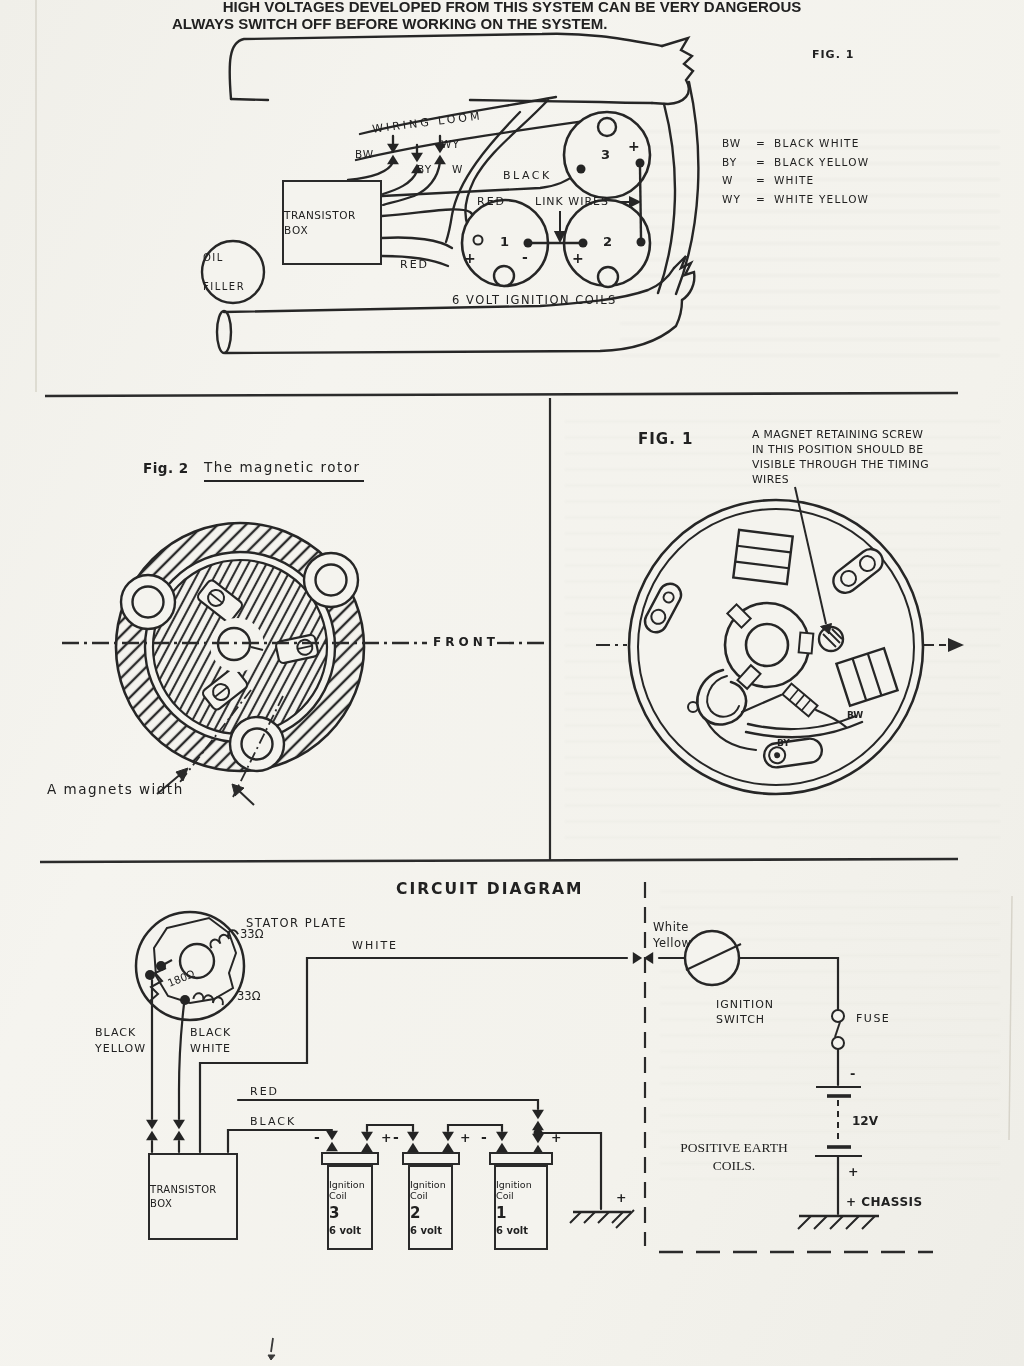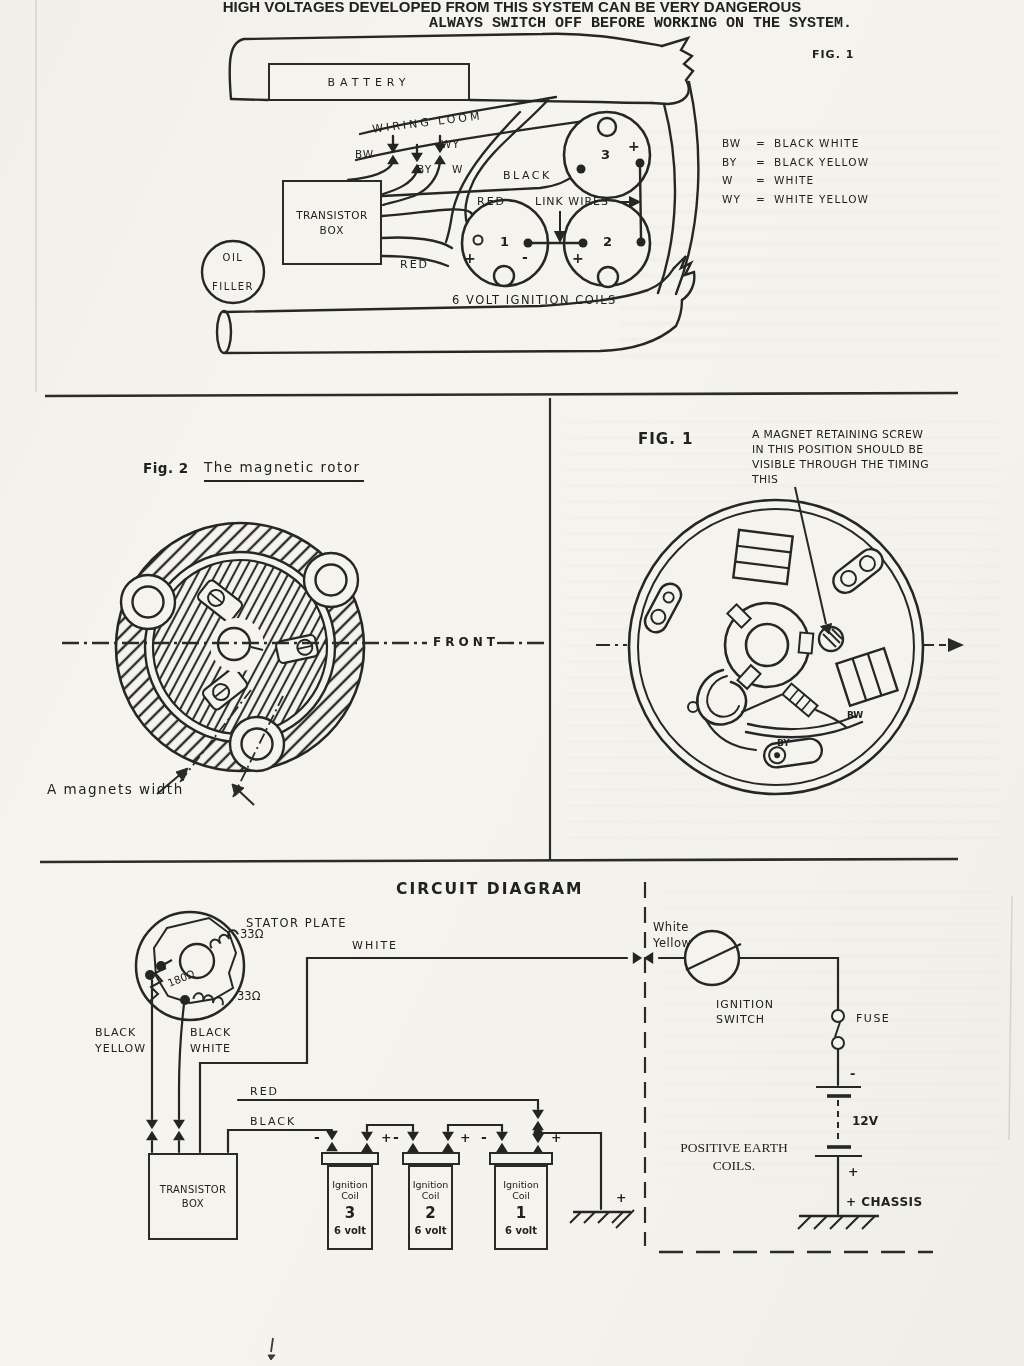--- a/index.html
+++ b/index.html
@@ -2,21 +2,21 @@
 <html><head>
 <meta charset="utf-8">
 <style>
   html,body{margin:0;padding:0;background:#dddbd4;}
   .page{position:relative;width:1024px;height:1366px;overflow:hidden;
         background:linear-gradient(115deg,#f0efe9 0%,#f5f4ef 30%,#f3f2ec 70%,#eeede7 100%);
         font-family:"DejaVu Sans",sans-serif;}
   .lbl{position:absolute;color:#212121;white-space:nowrap;font-family:"DejaVu Sans",sans-serif;}
   .b{font-weight:bold;}
   .box{position:absolute;border:2.2px solid #2a2a2a;background:#f4f3ee;box-sizing:border-box;}
-  .flexc{display:flex;flex-direction:column;align-items:center;justify-content:center;}
+  .flexc{display:flex;flex-direction:column;justify-content:center;}
   svg{position:absolute;left:0;top:0;z-index:1;}
   .over{z-index:3;}
   .under{z-index:2;}
   .bleed{position:absolute;z-index:0;opacity:.45;filter:blur(1.2px);
          background:repeating-linear-gradient(to bottom,rgba(110,125,100,.08) 0 3px,transparent 3px 16px);}
   .serif{font-family:"Liberation Serif",serif;}
 </style>
 </head>
 <body>
 
@@ -310,23 +310,20 @@
       <path d="M799,1216 L879,1216" stroke-width="2.4"></path>
       <path d="M811,1216 l-13,13 M827,1216 l-13,13 M843,1216 l-13,13 M859,1216 l-13,13 M875,1216 l-13,13" stroke-width="2"></path>
     </g>
 
     <g stroke="#3a3a3a" fill="#3a3a3a">
       <path d="M273,1338 L271,1352" fill="none" stroke-width="1.8"></path>
       <polygon points="268,1355 275,1355 271,1360"></polygon>
     </g>
   </svg>
 
-  <div class="box under" style="left:268px;top:63px;width:202px;height:38px;display:flex;align-items:center;justify-content:center;">
-    <span class="lbl" style="position:static;font-size:11px;letter-spacing:5px;">BATTERY</span>
-  </div>
 
   <div class="box under flexc" style="left:282px;top:180px;width:100px;height:85px;gap:3px;">
     <span class="lbl" style="position:static;font-size:10.5px;letter-spacing:0.5px;">TRANSISTOR</span>
     <span class="lbl" style="position:static;font-size:10.5px;letter-spacing:1px;">BOX</span>
   </div>
 
   <div class="over flexc" style="position:absolute;left:203px;top:242px;width:60px;height:60px;gap:18px;">
     <span class="lbl" style="position:static;font-size:10px;letter-spacing:1.5px;">OIL</span>
     <span class="lbl" style="position:static;font-size:10px;letter-spacing:1.5px;">FILLER</span>
   </div>
@@ -352,21 +349,21 @@
   </div>
   <div class="box under" style="left:489px;top:1152px;width:64px;height:13px;"></div>
   <div class="box under flexc" style="left:494px;top:1165px;width:54px;height:85px;">
     <span class="lbl" style="position:static;font-size:9.5px;">Ignition</span>
     <span class="lbl" style="position:static;font-size:9.5px;">Coil</span>
     <span class="lbl b" style="position:static;font-size:15px;margin:3px 0;">1</span>
     <span class="lbl b" style="position:static;font-size:10px;">6 volt</span>
   </div>
 
   <div class="lbl b over" style="left:172px;top:-2px;width:680px;text-align:center;font-size:15px;font-family:'Liberation Sans',sans-serif;">HIGH VOLTAGES DEVELOPED FROM THIS SYSTEM CAN BE VERY DANGEROUS</div>
-  <div class="lbl b over" style="left:172px;top:15px;width:680px;text-align:right;font-size:15px;font-family:Liberation Mono, monospace;">ALWAYS SWITCH OFF BEFORE WORKING ON THE SYSTEM.</div>
+  <div class="lbl b over" style="left:172px;top:15px;width:680px;text-align:left;font-size:15px;font-family:Liberation Sans, sans-serif;">ALWAYS SWITCH OFF BEFORE WORKING ON THE SYSTEM.</div>
 
   <div class="lbl b over" style="left:812px;top:48px;font-size:11px;letter-spacing:1px;">FIG. 1</div>
   <div class="lbl over" style="left:372px;top:116px;font-size:11px;letter-spacing:3px;transform:rotate(-7deg);">WIRING LOOM</div>
   <div class="lbl over" style="left:355px;top:148px;font-size:10.5px;letter-spacing:1px;">BW</div>
   <div class="lbl over" style="left:441px;top:138px;font-size:10.5px;letter-spacing:1px;">WY</div>
   <div class="lbl over" style="left:417px;top:163px;font-size:10.5px;letter-spacing:1px;">BY</div>
   <div class="lbl over" style="left:452px;top:163px;font-size:10.5px;letter-spacing:1px;">W</div>
   <div class="lbl over" style="left:503px;top:169px;font-size:11px;letter-spacing:2.5px;">BLACK</div>
   <div class="lbl over" style="left:477px;top:195px;font-size:11px;letter-spacing:2px;">RED</div>
   <div class="lbl over" style="left:535px;top:195px;font-size:11px;letter-spacing:1px;">LINK WIRES</div>
@@ -405,21 +402,21 @@
 
   <div class="lbl b over" style="left:143px;top:460px;font-size:13.5px;letter-spacing:0.5px;">Fig. 2</div>
   <div class="lbl over" style="left:204px;top:459px;font-size:13.5px;letter-spacing:1.5px;border-bottom:2px solid #242424;padding:0 3px 5px 0;">The magnetic rotor</div>
   <div class="lbl b over" style="left:433px;top:635px;font-size:12px;letter-spacing:4px;">FRONT</div>
   <div class="lbl over" style="left:47px;top:781px;font-size:13.5px;letter-spacing:1.5px;">A magnets width</div>
 
   <div class="lbl b over" style="left:638px;top:430px;font-size:15px;letter-spacing:1px;">FIG. 1</div>
   <div class="lbl over" style="left:752px;top:428px;font-size:10.8px;letter-spacing:0.4px;">A MAGNET RETAINING SCREW</div>
   <div class="lbl over" style="left:752px;top:443px;font-size:10.8px;letter-spacing:0.4px;">IN THIS POSITION SHOULD BE</div>
   <div class="lbl over" style="left:752px;top:458px;font-size:10.8px;letter-spacing:0.4px;">VISIBLE THROUGH THE TIMING</div>
-  <div class="lbl over" style="left:752px;top:473px;font-size:10.8px;letter-spacing:0.4px;">THIS</div>
+  <div class="lbl over" style="left:752px;top:473px;font-size:10.8px;letter-spacing:0.4px;">WIRES</div>
   <div class="lbl b over" style="left:777px;top:738px;font-size:9px;">BY</div>
   <div class="lbl b over" style="left:847px;top:710px;font-size:9px;">BW</div>
 
   <div class="lbl b over" style="left:396px;top:880px;font-size:15.5px;letter-spacing:2px;">CIRCUIT DIAGRAM</div>
   <div class="lbl over" style="left:246px;top:916px;font-size:11.5px;letter-spacing:1.5px;">STATOR PLATE</div>
   <div class="lbl over" style="left:240px;top:927px;font-size:11.5px;">33Ω</div>
   <div class="lbl over" style="left:237px;top:989px;font-size:11.5px;">33Ω</div>
   <div class="lbl over" style="left:167px;top:972px;font-size:10.5px;transform:rotate(-22deg);">180Ω</div>
   <div class="lbl over" style="left:95px;top:1026px;font-size:11px;letter-spacing:1px;">BLACK</div>
   <div class="lbl over" style="left:95px;top:1042px;font-size:11px;letter-spacing:1px;">YELLOW</div>

